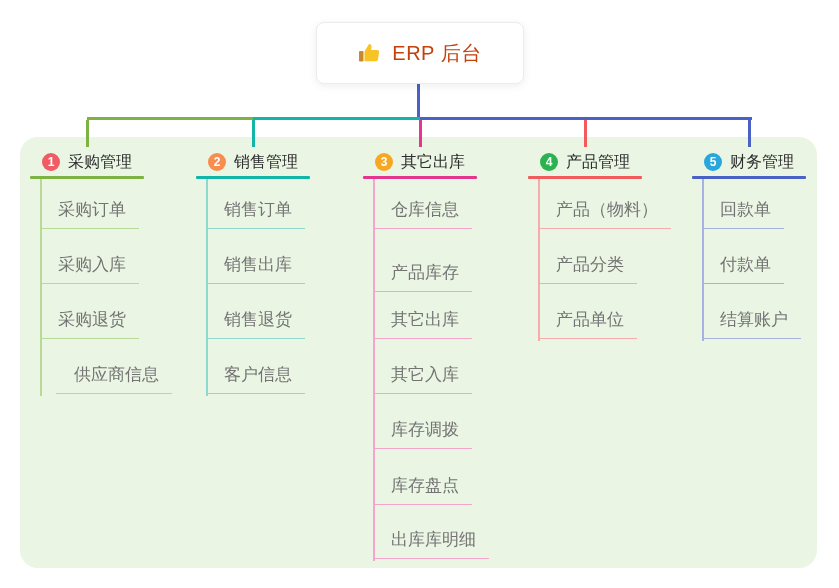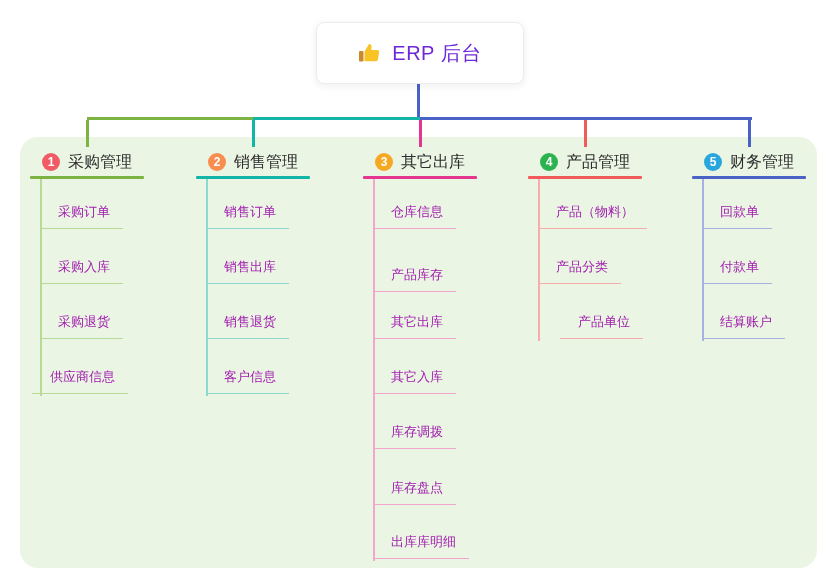--- a/index.html
+++ b/index.html
@@ -12,41 +12,41 @@
     position:absolute;left:20px;top:137px;width:797px;height:431px;
     border-radius:18px;
   }
   .root-card{
     position:absolute;left:316px;top:22px;width:206px;height:60px;
     background:#ffffff;border:1px solid #ececec;border-radius:8px;
     box-shadow:0 2px 8px rgba(0,0,0,0.07);
     display:flex;align-items:center;justify-content:center;gap:10px;
     cursor:pointer;z-index:5;
   }
-  .root-label{font-size:20px;color:#6d28d9;letter-spacing:0.5px;}
+  .root-label{font-size:20px;color:#c2410c;letter-spacing:0.5px;}
   .thumb{width:24px;height:24px;display:inline-flex;}
   .line{position:absolute;}
   .branch-title{
     position:absolute;height:30px;display:flex;align-items:center;gap:8px;
     cursor:pointer;z-index:3;
   }
   .badge{
     width:18px;height:18px;border-radius:50%;color:#ffffff;
     font-size:12px;font-weight:bold;display:flex;align-items:center;
     justify-content:center;flex:0 0 auto;
   }
   .branch-label{font-size:16px;color:#2d2d2d;white-space:nowrap;}
   .title-underline{position:absolute;height:3px;border-radius:1px;}
   .trunk{position:absolute;width:1.5px;}
   .child-node{
     position:absolute;height:31px;display:flex;align-items:flex-end;
     padding:0 13px 7px 18px;white-space:nowrap;cursor:pointer;z-index:3;
     box-sizing:border-box;
   }
-  .child-label{font-size:13px;color:#a21caf;}
+  .child-label{font-size:17px;color:#737373;}
 </style>
 </head>
 <body>
 
 <div class="canvas">
   <div class="panel" id="panel" style="background: rgb(234, 245, 228);"></div>
   <div id="connectors">
       <div class="line" style="left: 416.5px; top: 82px; width: 3px; height: 38px; background: rgb(74, 97, 197); z-index: 2;"></div>
       <div class="line" style="left: 87px; top: 117px; width: 169px; height: 3px; background: rgb(124, 179, 66); z-index: 2;"></div>
       <div class="line" style="left: 253px; top: 117px; width: 170px; height: 3px; background: rgb(18, 181, 168); z-index: 2;"></div>
@@ -75,21 +75,21 @@
       <div class="trunk" style="left: 40px; top: 179px; height: 217px; background: rgb(183, 219, 150);"></div>
       <div class="child-node" style="left: 40px; top: 198px; border-bottom: 1.5px solid rgb(183, 219, 150);">
         <span class="child-label">采购订单</span>
       </div>
       <div class="child-node" style="left: 40px; top: 253px; border-bottom: 1.5px solid rgb(183, 219, 150);">
         <span class="child-label">采购入库</span>
       </div>
       <div class="child-node" style="left: 40px; top: 308px; border-bottom: 1.5px solid rgb(183, 219, 150);">
         <span class="child-label">采购退货</span>
       </div>
-      <div class="child-node" style="left: 32px; top: 363px; border-bottom: 1.5px solid rgb(183, 219, 150);">
+      <div class="child-node" style="left: 56px; top: 363px; border-bottom: 1.5px solid rgb(183, 219, 150);">
         <span class="child-label">供应商信息</span>
       </div>
       <div class="branch-title" style="left: 208px; top: 147px;">
         <span class="badge" style="background:#f78d4e">2</span>
         <span class="branch-label">销售管理</span>
       </div>
       <div class="title-underline" style="left: 196px; top: 176px; width: 114px; background: rgb(18, 181, 168); z-index: 2;"></div>
       <div class="trunk" style="left: 206px; top: 179px; height: 217px; background: rgb(142, 217, 207);"></div>
       <div class="child-node" style="left: 206px; top: 198px; border-bottom: 1.5px solid rgb(142, 217, 207);">
         <span class="child-label">销售订单</span>
@@ -135,21 +135,21 @@
         <span class="branch-label">产品管理</span>
       </div>
       <div class="title-underline" style="left: 528px; top: 176px; width: 114px; background: rgb(241, 91, 91); z-index: 2;"></div>
       <div class="trunk" style="left: 538px; top: 179px; height: 162px; background: rgb(246, 172, 172);"></div>
       <div class="child-node" style="left: 538px; top: 198px; border-bottom: 1.5px solid rgb(246, 172, 172); align-items: flex-end;">
         <span class="child-label">产品（物料）</span>
       </div>
       <div class="child-node" style="left: 538px; top: 253px; border-bottom: 1.5px solid rgb(246, 172, 172); font-family: Liberation Mono, monospace;">
         <span class="child-label">产品分类</span>
       </div>
-      <div class="child-node" style="left: 538px; top: 308px; border-bottom: 1.5px solid rgb(246, 172, 172); margin-left: 22px;">
+      <div class="child-node" style="left: 538px; top: 308px; border-bottom: 1.5px solid rgb(246, 172, 172);">
         <span class="child-label">产品单位</span>
       </div>
       <div class="branch-title" style="left: 704px; top: 147px;">
         <span class="badge" style="background:#29a7dd">5</span>
         <span class="branch-label">财务管理</span>
       </div>
       <div class="title-underline" style="left: 692px; top: 176px; width: 114px; background: rgb(74, 97, 197); z-index: 2;"></div>
       <div class="trunk" style="left: 702px; top: 179px; height: 162px; background: rgb(166, 178, 226);"></div>
       <div class="child-node" style="left: 702px; top: 198px; border-bottom: 1.5px solid rgb(166, 178, 226);">
         <span class="child-label">回款单</span>

